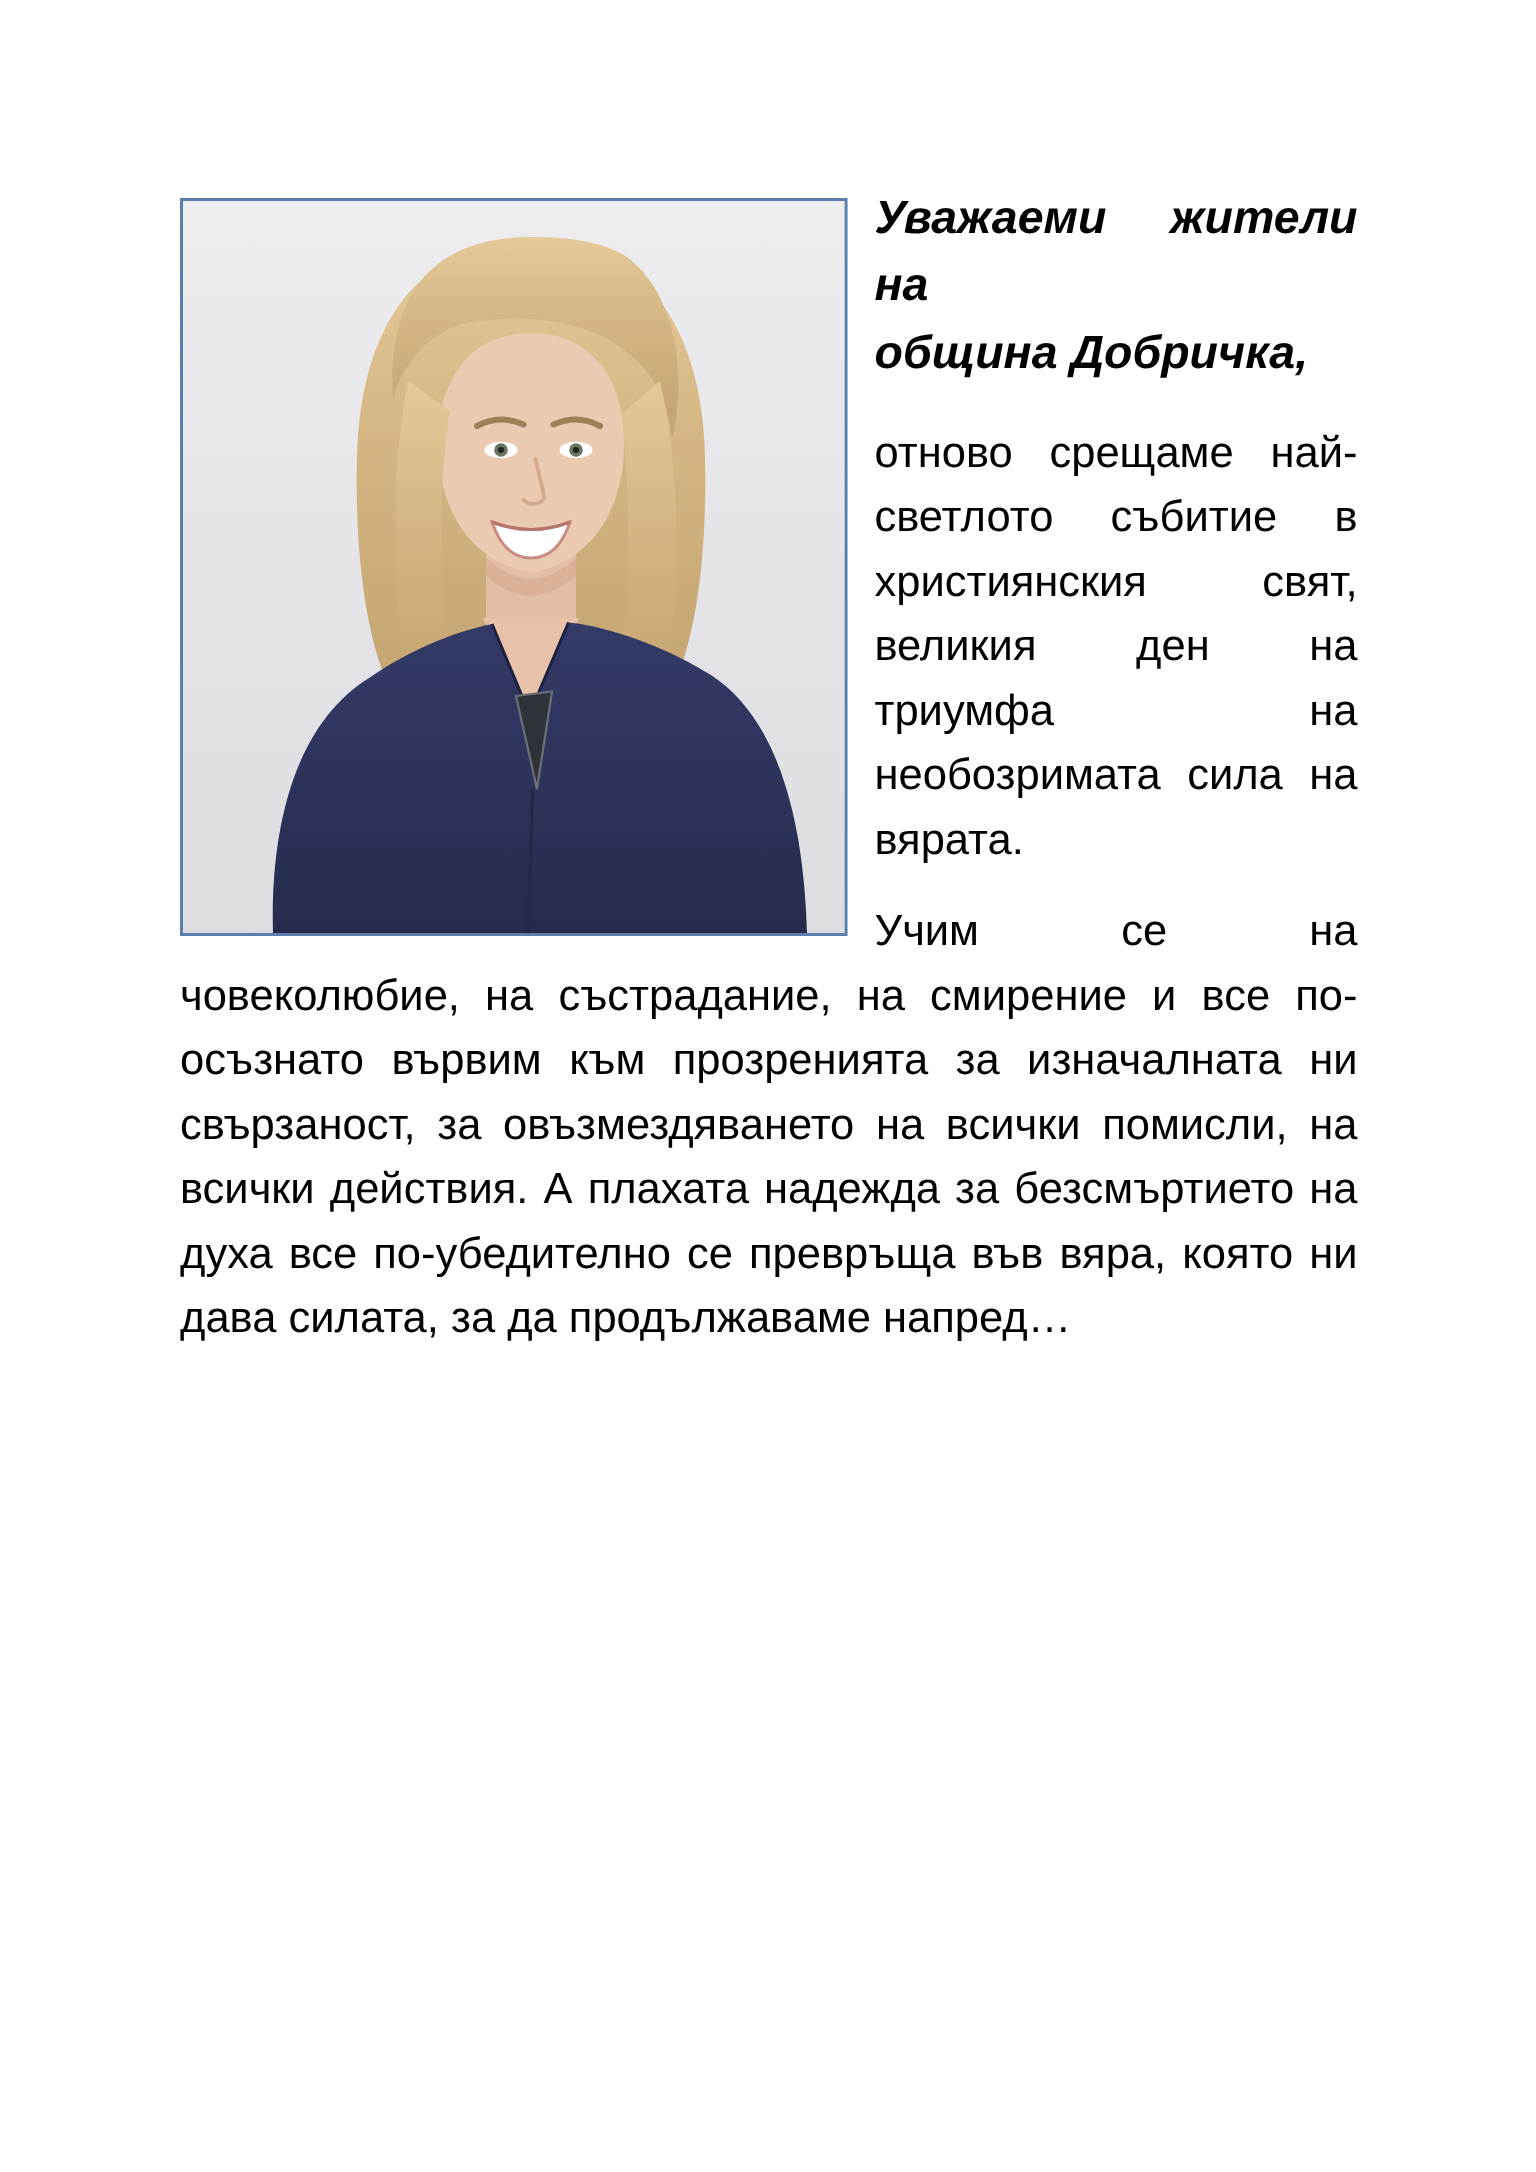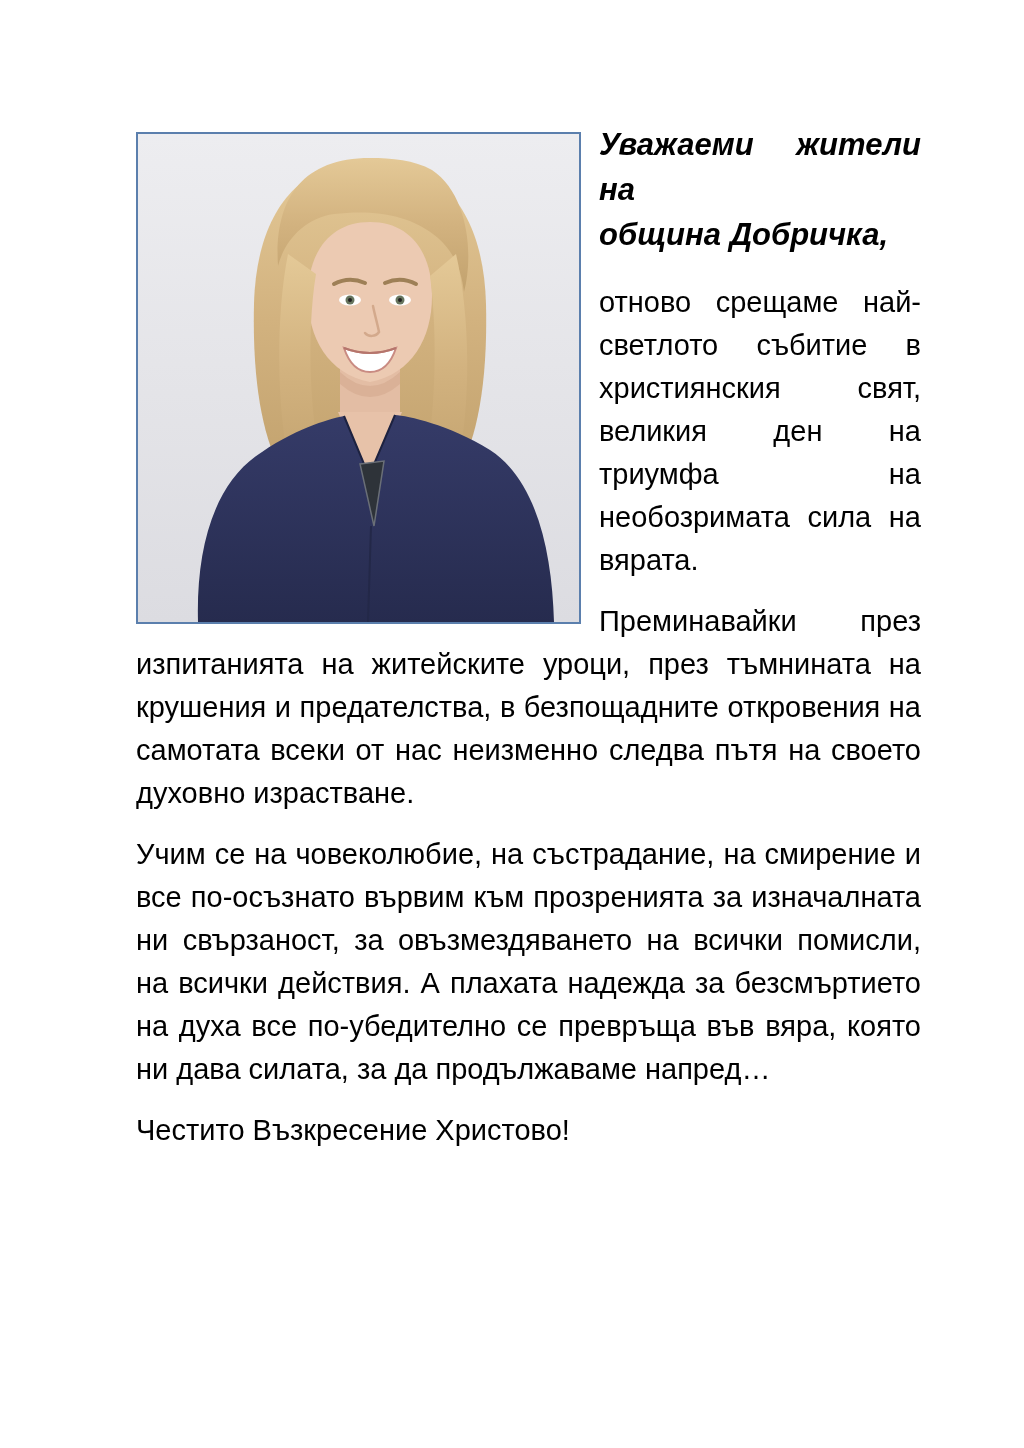--- a/index.html
+++ b/index.html
@@ -6,21 +6,21 @@
   .page{
     width:1024px;height:1448px;
     background:#ffffff;
     position:relative;
     font-family:"Liberation Sans", sans-serif;
     color:#000;
     overflow:hidden;
   }
   .content{
     position:absolute;
-    left:136px;top:122px;
+    left:120px;top:122px;
     width:785px;
   }
   .photo-frame{
     float:left;
     width:441px;height:488px;
     border:2px solid #5b7fad;
     margin:10px 18px 16px 0;
     box-sizing:content-box;
     background:#e9e9ec;
   }
@@ -107,18 +107,16 @@
         <path d="M233,392 L230,488" stroke="#232848" stroke-width="2"></path>
       </svg>
     </div>
 
     <p class="salutation">
       <span class="sal-line1">Уважаеми жители на</span>
       <span class="sal-line2">община Добричка,</span>
     </p>
 
     <p class="body-par">отново срещаме най-светлото събитие в християнския свят, великия ден на триумфа на необозримата сила на вярата.</p>
-    <p class="body-par">Преминавайки през изпитанията на житейските уроци, през тъмнината на крушения и предателства, в безпощадните откровения на самотата всеки от нас неизменно следва пътя на своето духовно израстване.</p>
     <p class="body-par">Учим се на човеколюбие, на състрадание, на смирение и все по-осъзнато вървим към прозренията за изначалната ни свързаност, за овъзмездяването на всички помисли, на всички действия. А плахата надежда за безсмъртието на духа все по-убедително се превръща във вяра, която ни дава силата, за да продължаваме напред…</p>
-    <p class="body-par last">Честито Възкресение Христово!</p>
 
   </div>
 </div>
 
 </body></html>

